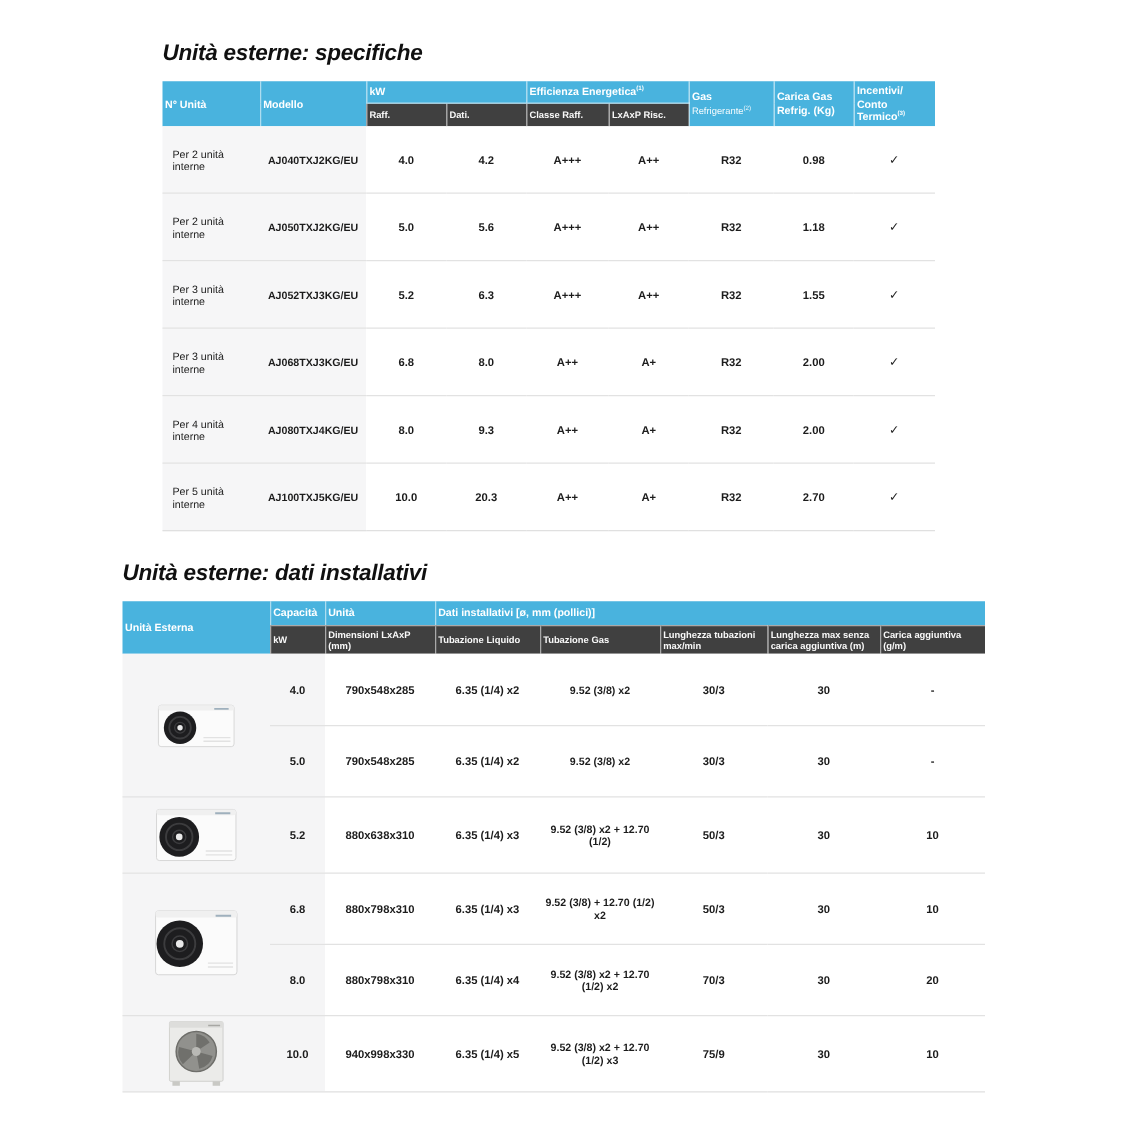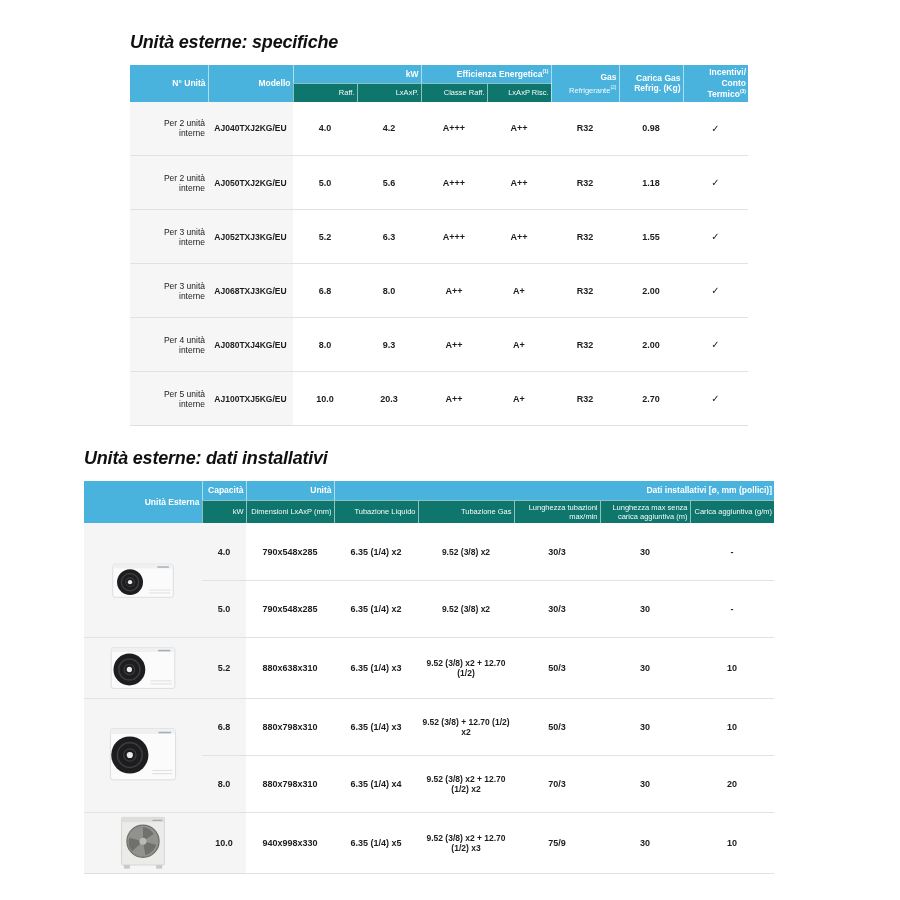--- a/index.html
+++ b/index.html
@@ -7,33 +7,33 @@
   body {
     width:900px; height:900px; background:#ffffff;
     font-family:"Liberation Sans", sans-serif; color:#1a1a1a;
     position:relative; overflow:hidden;
   }
   .section-title {
     font-size:18px; font-weight:bold; color:#101010;
     margin:0 0 12px 0; letter-spacing:-0.2px;font-style:italic;
   }
   .t1wrap { position:absolute; left:130px; top:32px; }
-  .t2wrap { position:absolute; left:84px; top:448px; }
+  .t2wrap { position:absolute; left:98px; top:448px; }
 
   table { border-collapse:collapse; table-layout:fixed; border-bottom:1px solid #e0e0e0; }
 
   
   thead th {
     background:#49b3de; color:#ffffff; font-weight:bold;
-    font-size:8.5px; line-height:1.25; padding:2px 2px; text-align:right;
+    font-size:8.5px; line-height:1.25; padding:2px 2px; text-align:left;
     vertical-align:middle;
   }
   thead th + th { border-left:1px solid rgba(255,255,255,0.55); }
   thead tr.subrow th { 
-    background:#0f766e; font-size:7.5px; font-weight:normal;
+    background:#404040; font-size:7.5px; font-weight:bold;
     color:rgba(255,255,255,0.97); border-top:1px solid rgba(255,255,255,0.55);
   }
   thead tr.subrow th:first-child { border-left:1px solid rgba(255,255,255,0.55); }
   th .h-sub { font-size:7.5px; font-weight:normal; color:rgba(255,255,255,0.95); margin-top:2px; }
   th sup { font-size:5px; vertical-align:super; }
   .toprow { height:17px; }
   .subrow { height:17px; }
   .t2wrap .toprow, .t2wrap .subrow { height:19px; }
 
   
@@ -42,21 +42,21 @@
     font-weight:bold; color:#1c1c1c; padding:2px 3px; background:#ffffff;
   }
   tbody tr + tr td { border-top:1px solid #e2e2e2; }
   tbody tr.groupstart td { border-top:1px solid #e2e2e2; }
   .t1 tbody tr { height:54px; }
   .t2 tbody tr { height:57px; }
   .t2 tbody tr:last-child { height:60px; }
   .t1 tbody tr:first-child td, .t2 tbody tr:first-child td { border-top:none; }
 
   td.rowlabel {
-    text-align:right; padding-left:8px; font-weight:normal;
+    text-align:left; padding-left:8px; font-weight:normal;
     font-size:8.5px; background:#f6f6f7; color:#222;
   }
   td.model { background:#f6f6f7; font-size:8.5px; }
   td.check { font-weight:normal; font-size:10px; }
   td.imgcell { background:#f5f5f6; }
   td.cap { background:#f5f5f6; }
   td.gascell { font-size:8.5px; }
 
   .unit-img { display:block; margin:0 auto; }
 </style>
@@ -91,21 +91,21 @@
           <div>Carica Gas</div>
           <div>Refrig. (Kg)</div>
         </th>
         <th rowspan="2">
           <div>Incentivi/</div>
           <div><span>Conto Termico</span><sup>(3)</sup></div>
         </th>
       </tr>
       <tr class="subrow">
         <th>Raff.</th>
-        <th>LxAxP.</th>
+        <th>Dati.</th>
         <th>Classe Raff.</th>
         <th>LxAxP Risc.</th>
       </tr>
     </thead>
     <tbody>
       <tr>
         <td class="rowlabel">Per 2 unità interne</td>
         <td class="model">AJ040TXJ2KG/EU</td>
         <td>4.0</td>
         <td>4.2</td>

